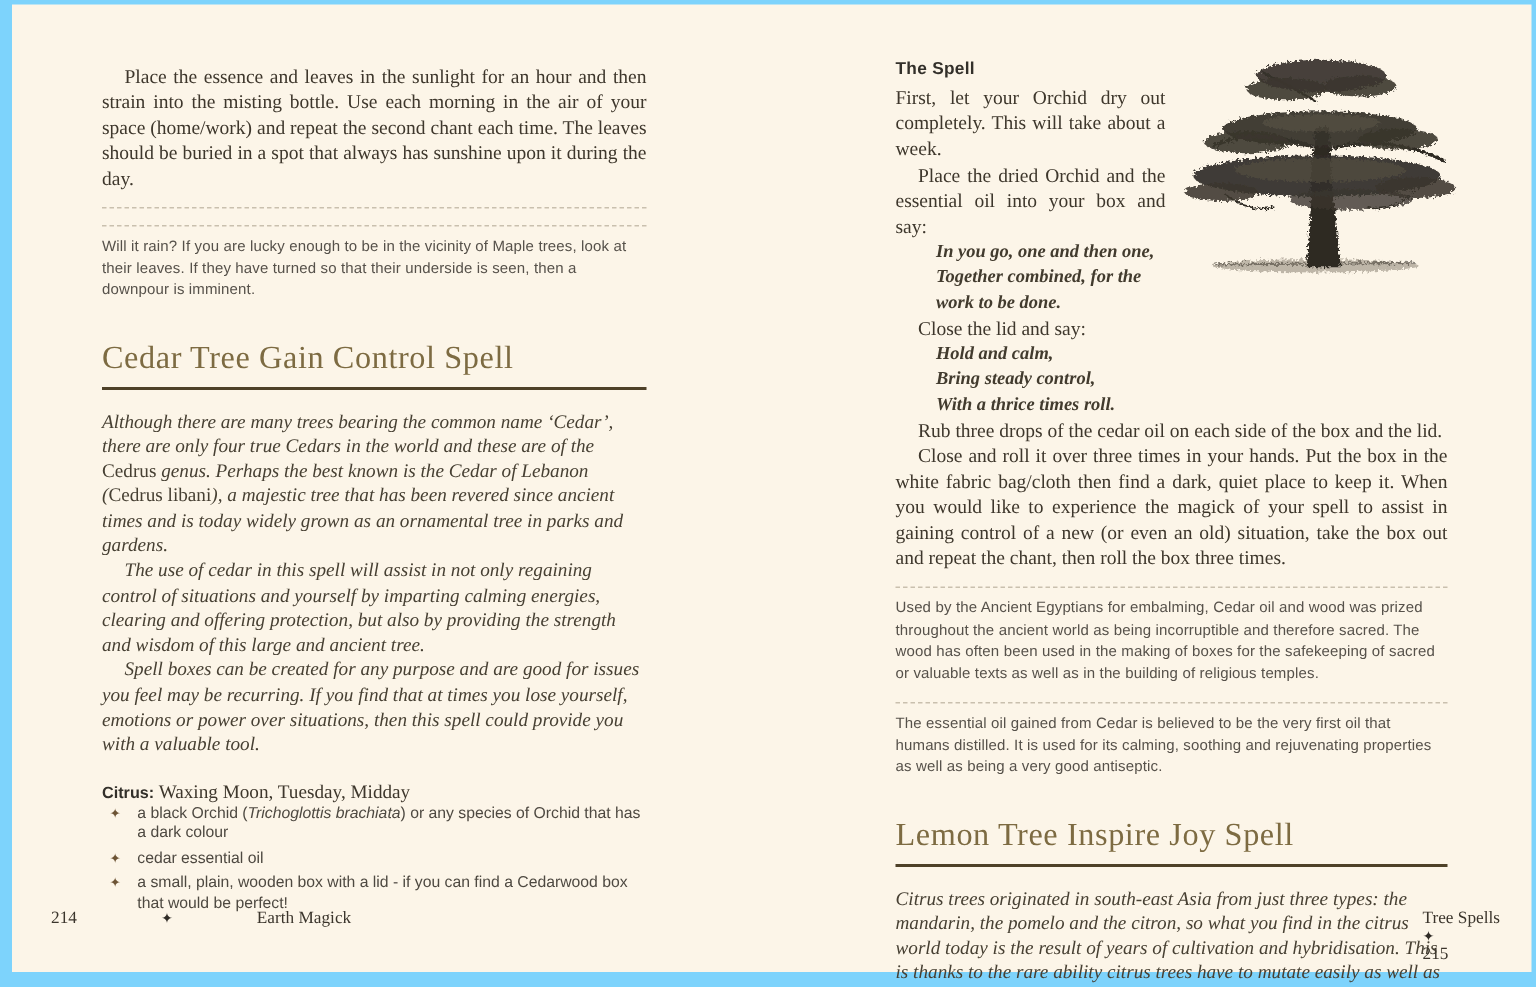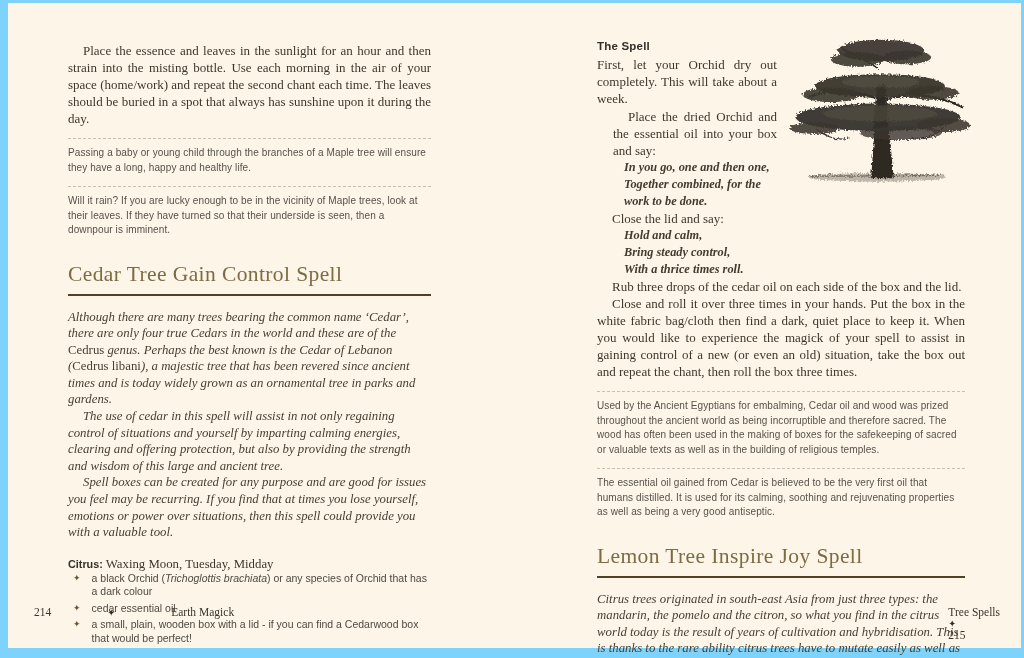--- a/index.html
+++ b/index.html
@@ -10,21 +10,21 @@
   }
   .paper { position:absolute; left:8px; top:3px; right:3px; bottom:10px; background:#fcf5e8; }
 
   .col { position:absolute; }
   .col-left  { left:68px;  top:42px; width:363px; }
   .col-right { left:597px; top:40px; width:368px; }
 
   p { margin:0; }
   .body { font-size:13px; line-height:17px; color:#3e372c; text-align:justify; }
   .body.indent { text-indent:15px; }
-  .body.mt { margin-top:1px;margin-left:16px; }
+  .body.mt { margin-top:1px; }
 
   .divider { border-top:1px dashed #c9c0ae; height:0; margin-top:11px; }
   .tip {
     font-family:"Liberation Sans", sans-serif; font-size:10px; line-height:14.5px;
     color:#56514a; margin-top:7px; letter-spacing:0.1px;
   }
 
   .spell-heading {
     font-family:"Liberation Serif", serif; font-weight:400;
     font-size:21.5px; letter-spacing:0.4px; color:#7d6b42;
@@ -64,21 +64,20 @@
 </head>
 <body>
 
 <div class="spread">
   <div class="paper"></div>
 
   <div class="col col-left">
     <p class="body indent">Place the essence and leaves in the sunlight for an hour and then strain into the misting bottle. Use each morning in the air of your space (home/work) and repeat the second chant each time. The leaves should be buried in a spot that always has sunshine upon it during the day.</p>
 
     <div class="divider"></div>
-    <p class="tip">Passing a baby or young child through the branches of a Maple tree will ensure they have a long, happy and healthy life.</p>
 
     <div class="divider"></div>
     <p class="tip">Will it rain? If you are lucky enough to be in the vicinity of Maple trees, look at their leaves. If they have turned so that their underside is seen, then a downpour is imminent.</p>
 
     <h2 class="spell-heading">Cedar Tree Gain Control Spell</h2>
 
     <div class="intro">
       <p class="intro-p"><span>Although there are many trees bearing the common name ‘Cedar’, there are only four true Cedars in the world and these are of the </span><span class="roman">Cedrus</span><span> genus. Perhaps the best known is the Cedar of Lebanon (</span><span class="roman">Cedrus libani</span><span>), a majestic tree that has been revered since ancient times and is today widely grown as an ornamental tree in parks and gardens.</span></p>
       <p class="intro-p indent">The use of cedar in this spell will assist in not only regaining control of situations and yourself by imparting calming energies, clearing and offering protection, but also by providing the strength and wisdom of this large and ancient tree.</p>
       <p class="intro-p indent">Spell boxes can be created for any purpose and are good for issues you feel may be recurring. If you find that at times you lose yourself, emotions or power over situations, then this spell could provide you with a valuable tool.</p>

